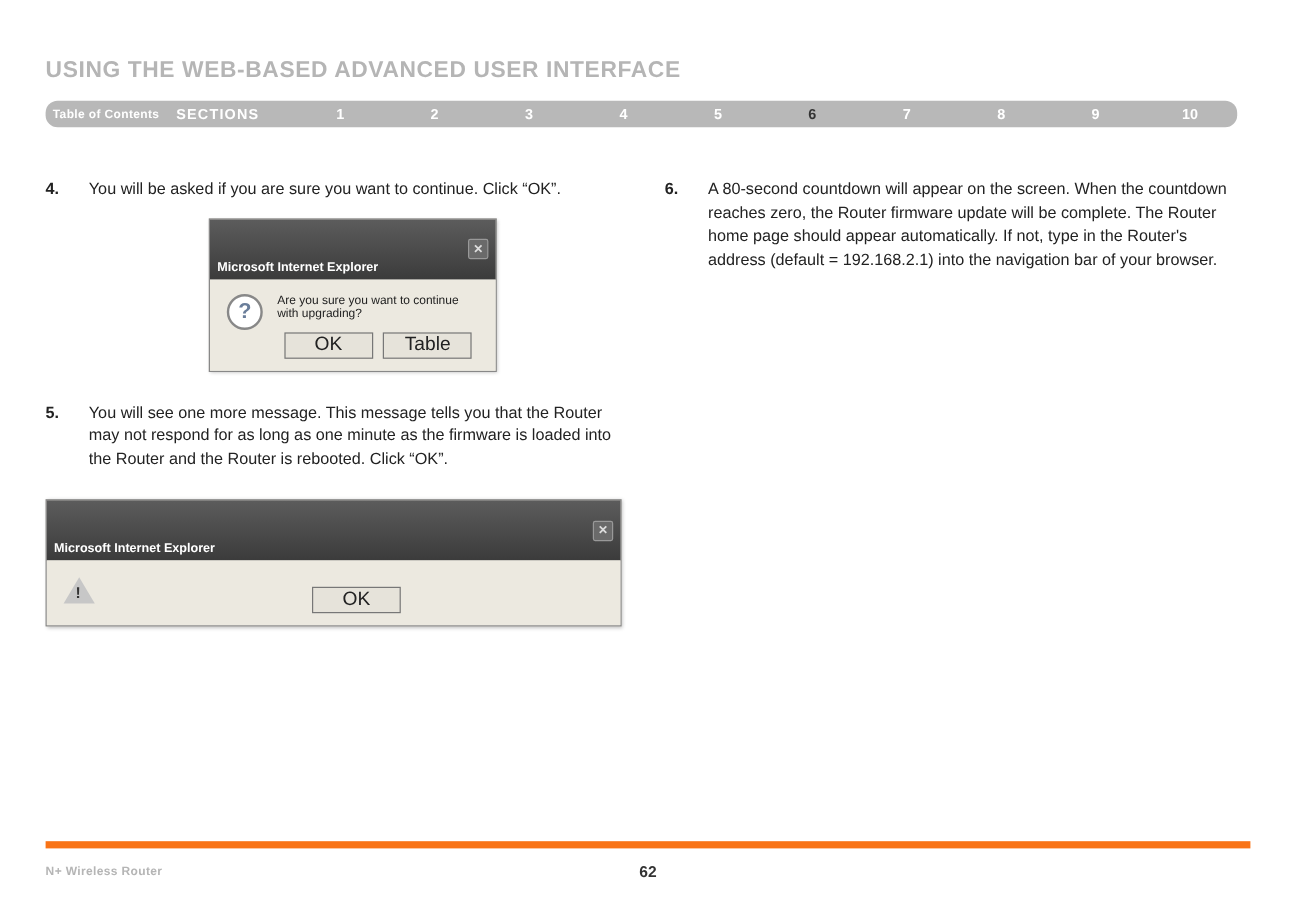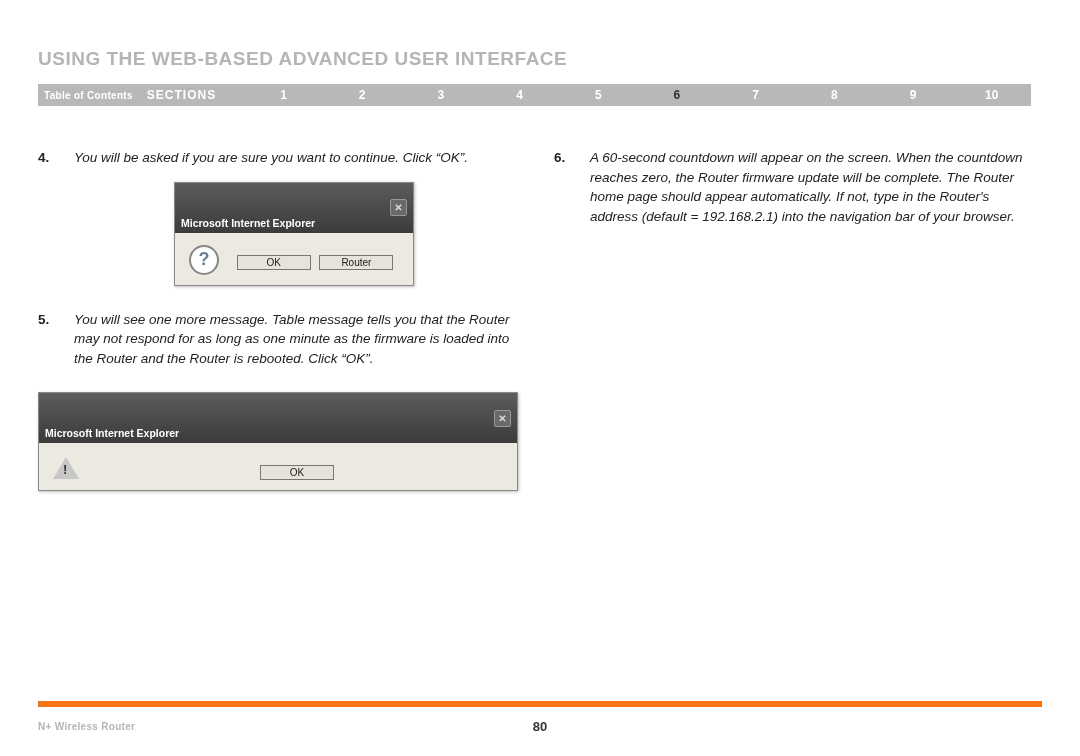--- a/index.html
+++ b/index.html
@@ -1,38 +1,38 @@
 <!DOCTYPE html>
 <html><head>
 <meta charset="utf-8">
 <style>
 html,body{margin:0;padding:0;background:#fff;font-family:Helvetica,Arial,sans-serif;color:#222;}
 .page{width:1080px;height:756px;position:relative;box-sizing:border-box;padding:48px 49px 0 38px;}
 .title{font-size:19px;font-weight:bold;letter-spacing:0.5px;color:#b5b5b5;margin:0 0 14px 0;}
-.navbar{background:#b8b8b8;height:22px;display:flex;align-items:center;font-size:11px;color:#fff;}
+.navbar{background:#b8b8b8;height:22px;display:flex;align-items:center;font-size:11px;color:#fff;border-radius:10px;}
 .navbar .toc{font-weight:bold;padding:0 14px 0 6px;font-size:10px;letter-spacing:0.3px;}
 .navbar .sections{font-weight:bold;font-size:12px;letter-spacing:1px;padding-right:28px;text-align:right;}
 .navbar .num{flex:1;text-align:center;font-weight:bold;font-size:12px;color:#fff;}
 .navbar .num.active{color:#333;}
 .columns{display:flex;margin-top:42px;gap:36px;}
 .col{flex:1;}
 .item{display:flex;font-size:13.5px;line-height:1.45;margin-bottom:14px;}
 .item .inum{font-weight:bold;width:36px;flex:none;}
-.item .itext{flex:1;font-style:italic;}
+.item .itext{flex:1;}
 .dlg{border:1px solid #888;background:#d9d7d1;box-shadow:1px 1px 3px rgba(0,0,0,0.25);}
 .dlg .bar{background:linear-gradient(#5c5c5c,#3b3b3b);color:#fff;font-size:10.5px;font-weight:bold;padding:4px 6px;display:flex;align-items:center;}
 .dlg .bar .btitle{flex:1;margin-top:30px;}
 .dlg .bar .xbox{width:15px;height:15px;border:1px solid #999;background:#6a6a6a;border-radius:2px;display:flex;align-items:center;justify-content:center;font-size:10px;color:#ddd;}
 .dlg .body{background:#ece9e0;padding:12px 14px 10px 14px;font-size:10px;color:#222;}
 .dlg .body.row{display:flex;align-items:flex-start;gap:12px;}
 .qmark{width:26px;height:26px;border:2px solid #888;border-radius:50%;display:flex;align-items:center;justify-content:center;font-size:18px;font-weight:bold;color:#6a7e9a;flex:none;background:#fff;}
 .warn{width:0;height:0;border-left:13px solid transparent;border-right:13px solid transparent;border-bottom:22px solid #c7c7c7;position:relative;flex:none;margin-top:2px;}
 .warn::after{content:"!";position:absolute;left:-3px;top:5px;font-size:13px;font-weight:bold;color:#333;}
 .btnrow{text-align:center;margin-top:10px;}
-.dbtn{display:inline-block;min-width:52px;font-size:10px;padding:1px 10px;border:1px solid #777;background:#e6e3da;margin:0 3px;}
+.dbtn{display:inline-block;min-width:52px;font-size:16px;padding:1px 10px;border:1px solid #777;background:#e6e3da;margin:0 3px;}
 .dlg1-wrap{margin:14px 0 24px 136px;width:240px;}
 .dlg2-wrap{margin:24px 0 0 0;width:480px;}
 .footer{position:absolute;left:38px;right:38px;bottom:24px;border-top:6px solid #f97316;padding-top:14px;display:flex;align-items:center;}
 .footer .prod{font-size:10px;font-weight:bold;color:#b5b5b5;letter-spacing:0.3px;}
 .footer .pnum{position:absolute;left:0;right:0;text-align:center;font-size:13px;font-weight:bold;color:#333;}
 </style>
 </head>
 <body>
 <div class="page">
 
@@ -63,32 +63,33 @@
 
     <div class="dlg1-wrap">
       <div class="dlg">
         <div class="bar">
           <span class="btitle">Microsoft Internet Explorer</span>
           <span class="xbox">✕</span>
         </div>
         <div class="body row">
           <div class="qmark">?</div>
           <div style="flex:1">
+            <div>Are you sure you want to continue with upgrading?</div>
             <div class="btnrow">
               <span class="dbtn">OK</span>
-              <span class="dbtn">Router</span>
+              <span class="dbtn">Table</span>
             </div>
           </div>
         </div>
       </div>
     </div>
 
     <div class="item">
       <div class="inum">5.</div>
-      <div class="itext">You will see one more message. Table message tells you that the Router may not respond for as long as one minute as the firmware is loaded into the Router and the Router is rebooted. Click “OK”.</div>
+      <div class="itext">You will see one more message. This message tells you that the Router may not respond for as long as one minute as the firmware is loaded into the Router and the Router is rebooted. Click “OK”.</div>
     </div>
 
     <div class="dlg2-wrap">
       <div class="dlg">
         <div class="bar">
           <span class="btitle">Microsoft Internet Explorer</span>
           <span class="xbox">✕</span>
         </div>
         <div class="body row">
           <div class="warn"></div>
@@ -99,23 +100,23 @@
           </div>
         </div>
       </div>
     </div>
 
   </div>
 
   <div class="col">
     <div class="item">
       <div class="inum">6.</div>
-      <div class="itext">A 60-second countdown will appear on the screen. When the countdown reaches zero, the Router firmware update will be complete. The Router home page should appear automatically. If not, type in the Router's address (default = 192.168.2.1) into the navigation bar of your browser.</div>
+      <div class="itext">A 80-second countdown will appear on the screen. When the countdown reaches zero, the Router firmware update will be complete. The Router home page should appear automatically. If not, type in the Router's address (default = 192.168.2.1) into the navigation bar of your browser.</div>
     </div>
   </div>
 </div>
 
 <div class="footer">
   <span class="prod">N+ Wireless Router</span>
-  <span class="pnum">80</span>
+  <span class="pnum">62</span>
 </div>
 
 </div>
 
 </body></html>

